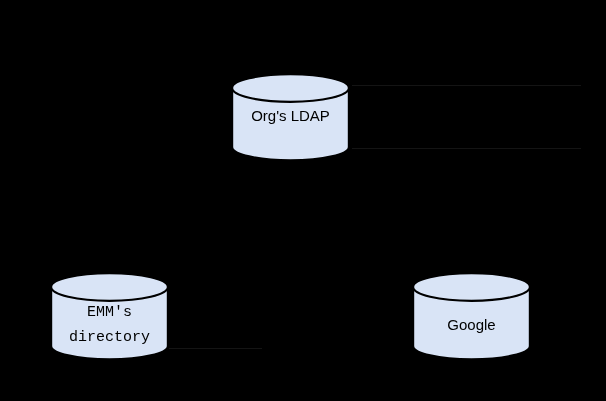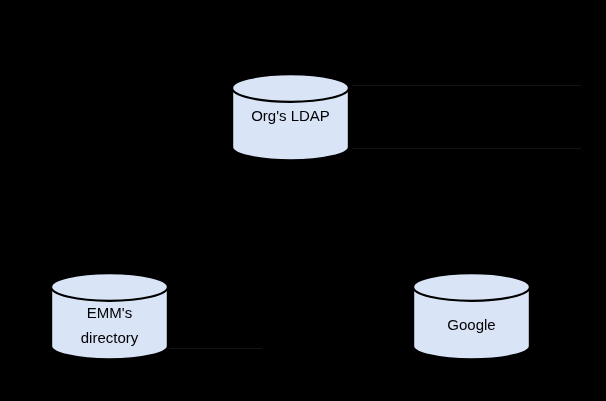--- a/index.html
+++ b/index.html
@@ -33,21 +33,21 @@
     position: absolute;
     left: 0;
     width: 100%;
     text-align: center;
     font-size: 15px;
     line-height: 25px;
     color: #000000;
     white-space: nowrap;
   }
   .node-ldap   .label { top: 30px; }
-  .node-emm    .label { top: 28px; }
+  .node-emm    .label { top: 28px; font-family: Liberation Mono, monospace; }
   .node-google .label { top: 40px; }
   .label span { display: block; }
   
   .connector {
     position: absolute;
     height: 1px;
     background: #141414;
   }
   .connector-ldap-upper { left: 352px; top: 85px;  width: 229px; }
   .connector-ldap-lower { left: 352px; top: 148px; width: 229px; }

